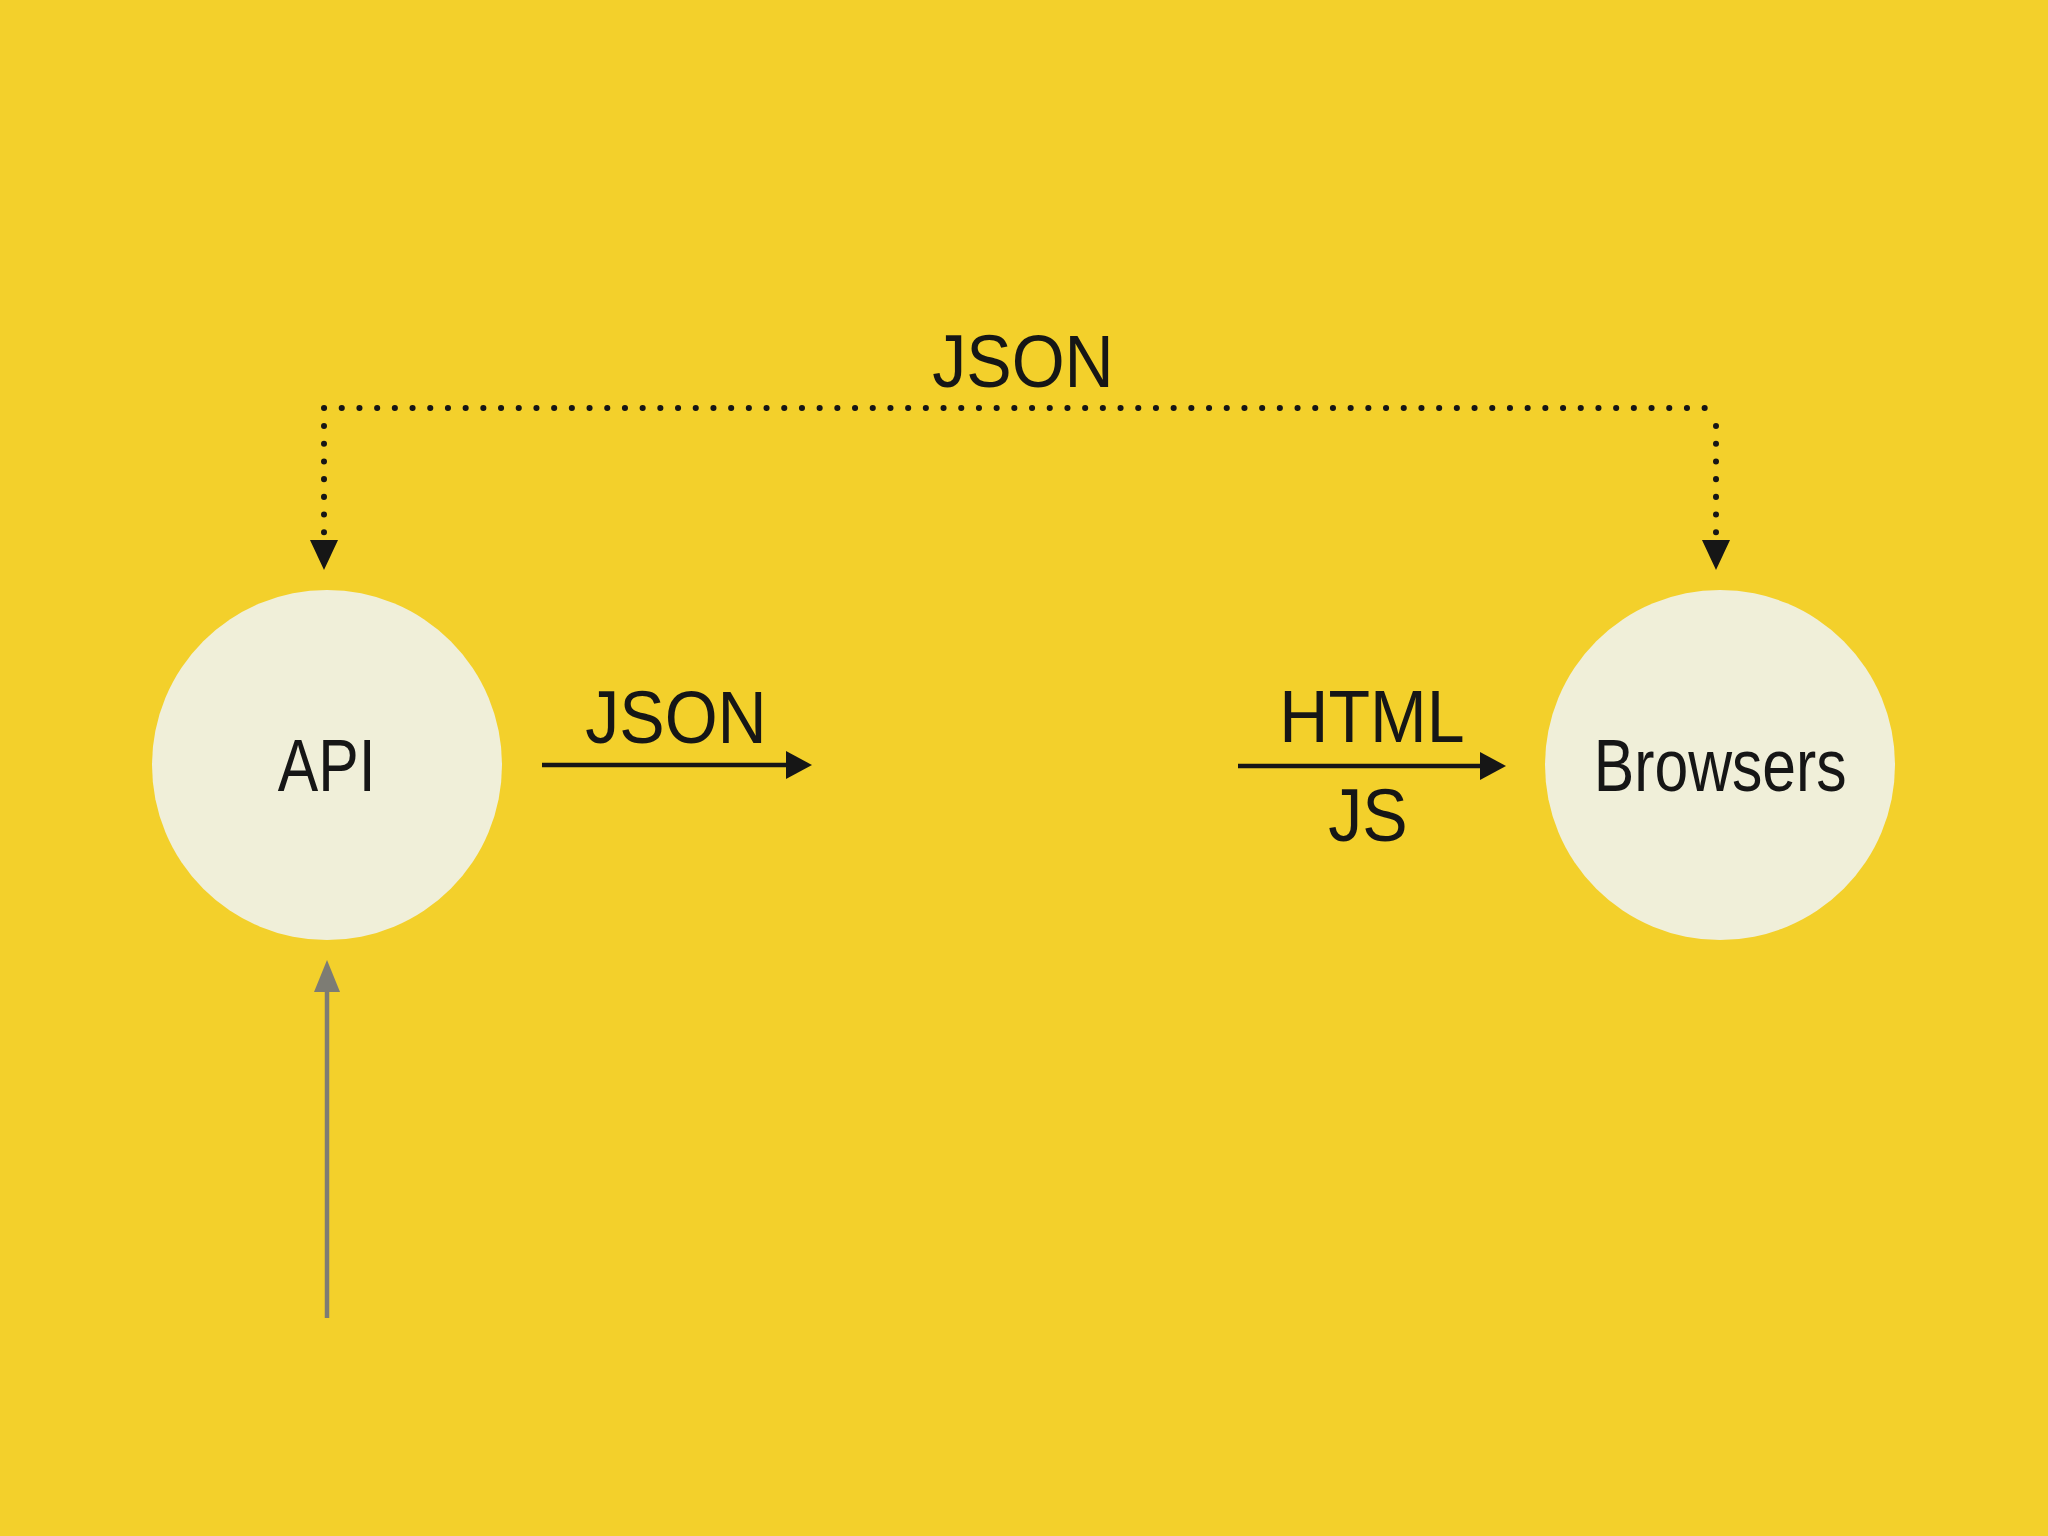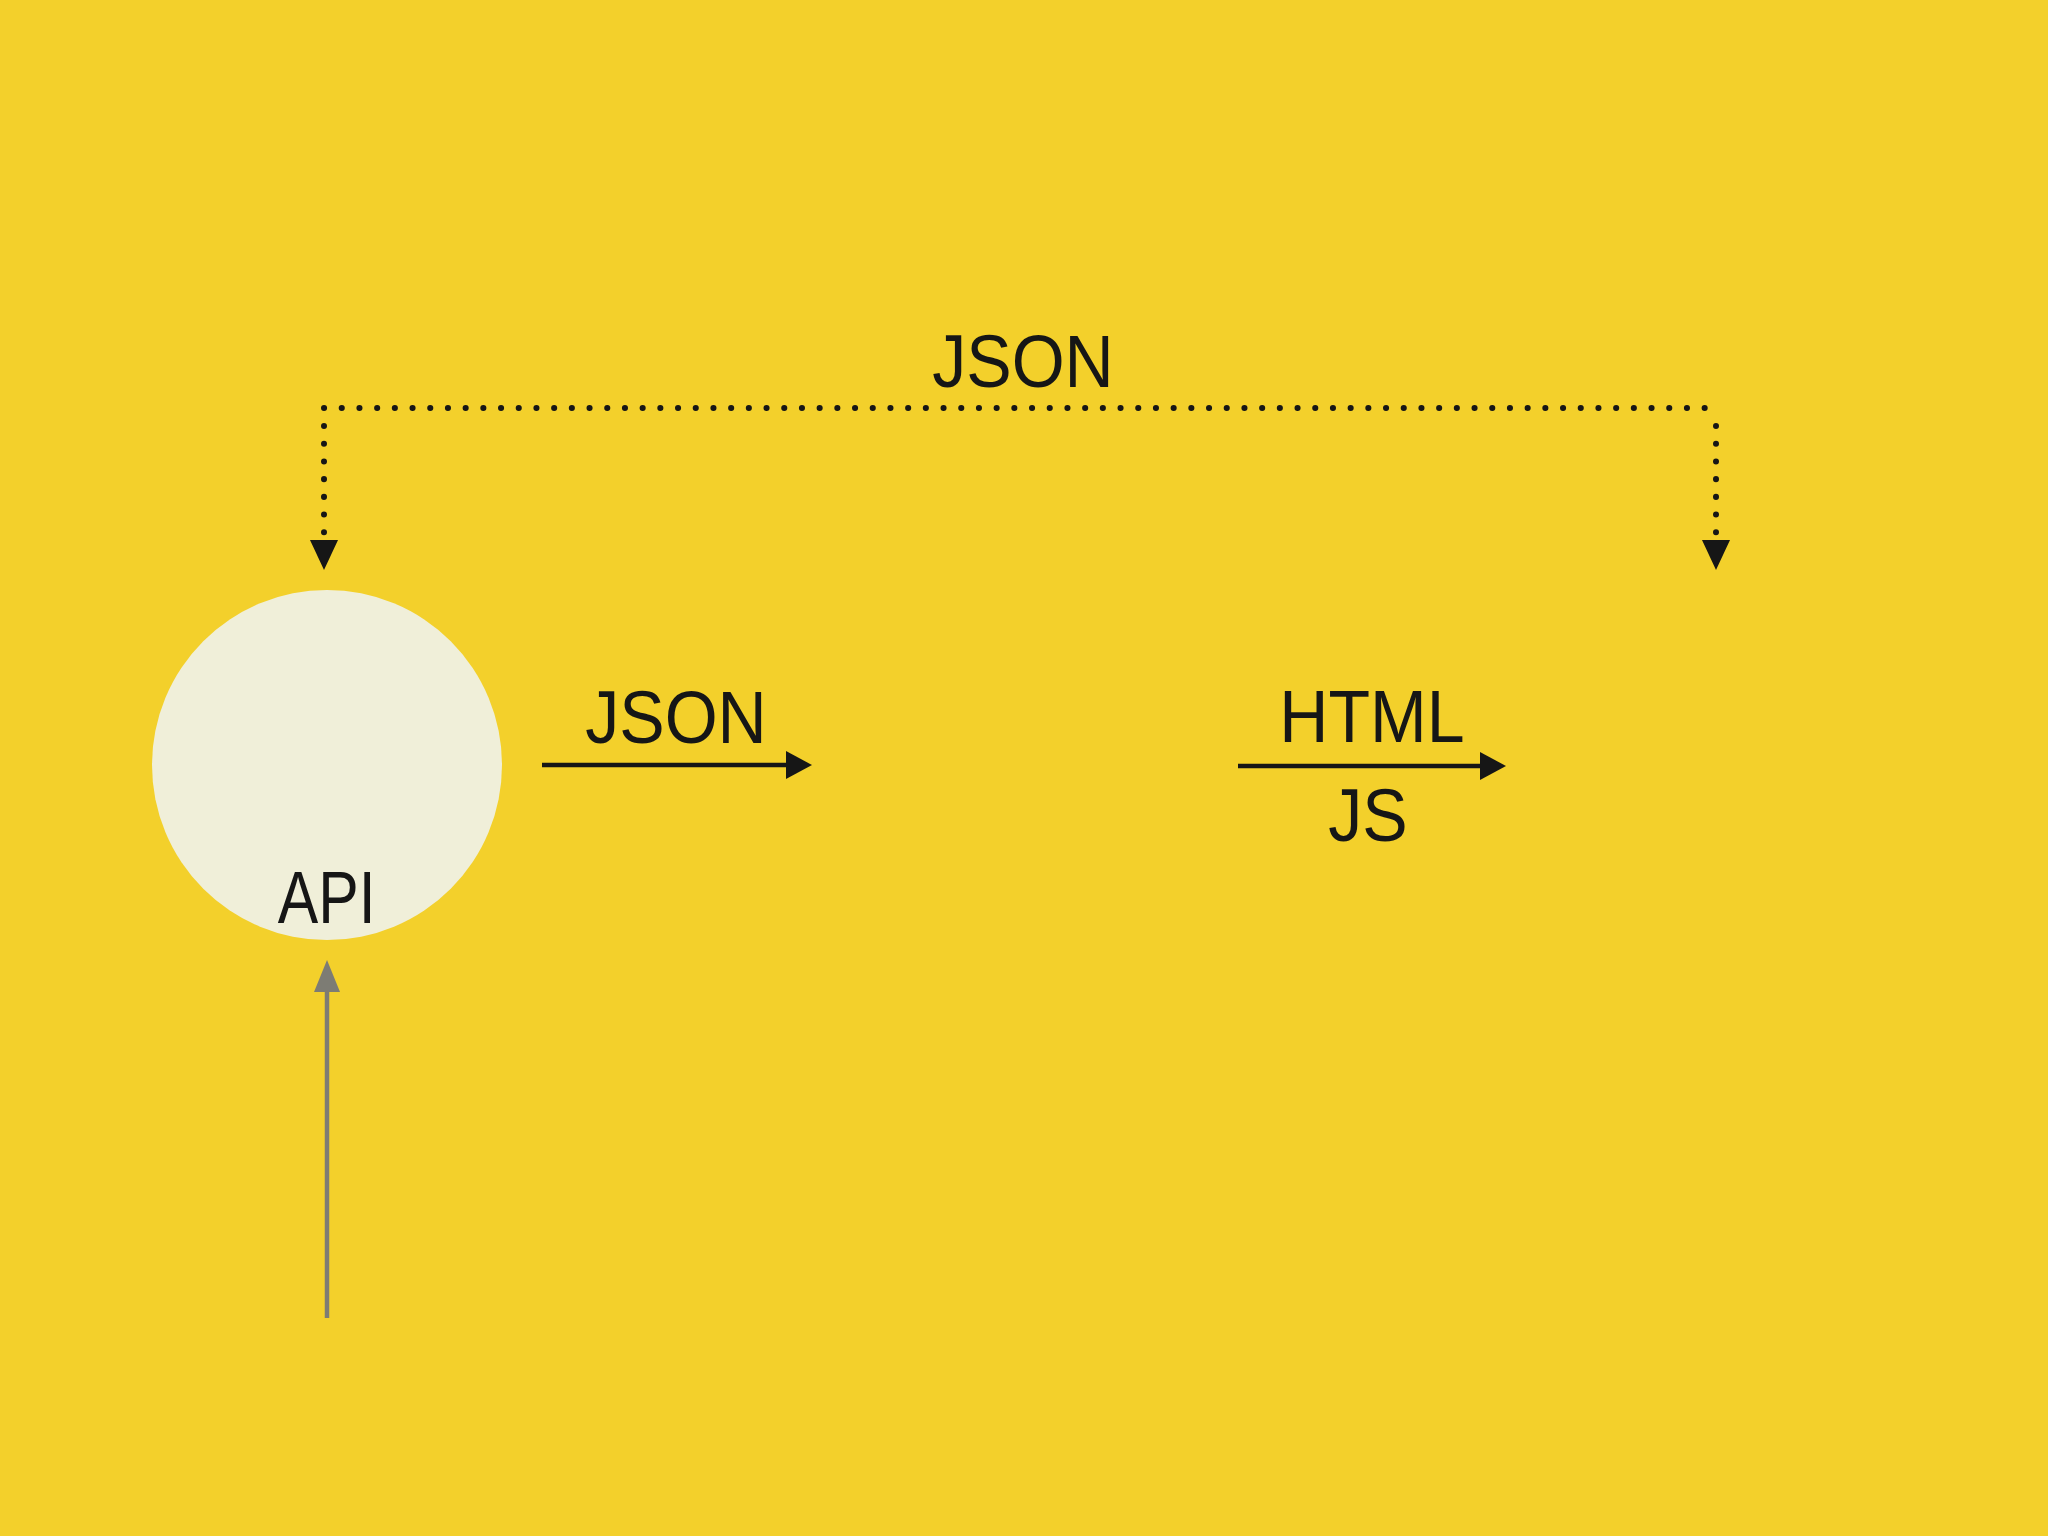--- a/index.html
+++ b/index.html
@@ -17,21 +17,21 @@
     overflow:hidden;
   }
   .wires{position:absolute;inset:0;width:2048px;height:1536px;color:var(--ink);}
   .dots{stroke:currentColor;stroke-width:6;stroke-dasharray:0.1 17.6;stroke-linecap:round;fill:none;}
   .solid{stroke:currentColor;stroke-width:4.5;fill:none;}
   .head{fill:currentColor;stroke:none;}
   .gray{color:var(--gray-arrow);}
   .node{
     position:absolute;width:350px;height:350px;border-radius:50%;
     background:var(--node-fill);
-    display:flex;align-items:flex-end;justify-content:center;
+    display:flex;align-items:center;justify-content:center;
   }
   .node-api{left:152px;top:590px;}
   .node-server{left:848px;top:592px;}
   .node-browsers{left:1545px;top:590px;}
   .node-label{
     font-size:74px;font-weight:300;color:var(--ink);
     letter-spacing:0;white-space:nowrap;
     transform:scaleX(0.82);
   }
   .edge-label{
@@ -70,19 +70,22 @@
 
     <g class="gray">
       <line class="solid" x1="327" y1="1318" x2="327" y2="988"></line>
       <polygon class="head" points="314,992 340,992 327,960"></polygon>
     </g>
   </svg>
 
   <div class="node node-api">
     <span class="node-label">API</span>
   </div>
+  <div class="node node-browsers">
+    <span class="node-label">Browsers</span>
+  </div>
 
   <div class="edge-label label-roundtrip">JSON</div>
   <div class="edge-label label-json-mid">JSON</div>
   <div class="edge-label label-html">HTML</div>
   <div class="edge-label label-js">JS</div>
 
 </div>
 
 </body></html>

